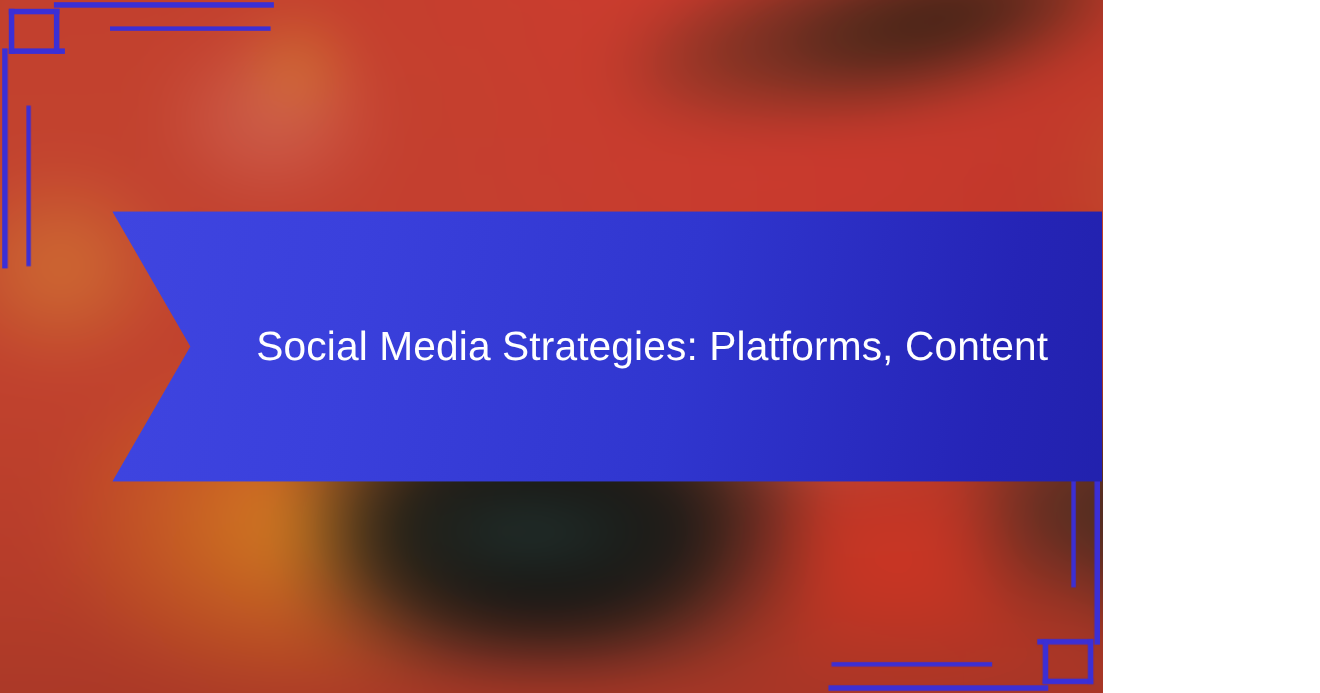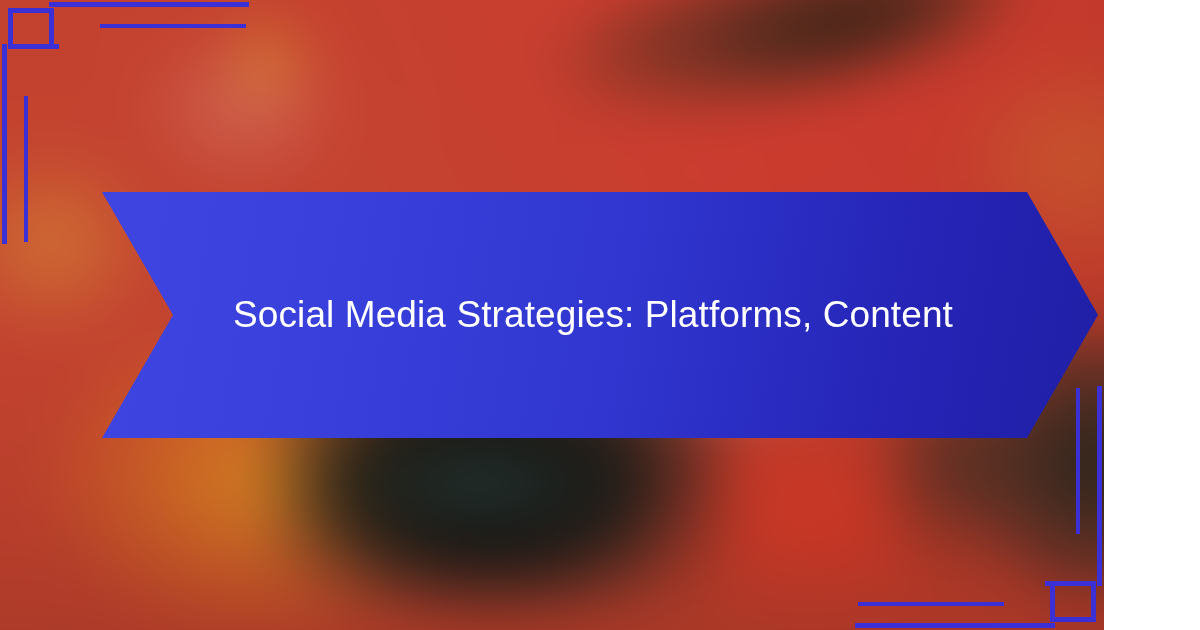--- a/index.html
+++ b/index.html
@@ -7,21 +7,21 @@
     margin: 0;
     padding: 0;
     background: #ffffff;
   }
   body {
     font-family: "Liberation Sans", sans-serif;
   }
 
   .canvas {
     position: relative;
-    width: 1104px;
+    width: 1002px;
     height: 630px;
     overflow: hidden;
     background: #a21caf;
   }
 
   
   .bg-photo {
     position: absolute;
     inset: -80px;
     filter: blur(26px) saturate(1.05);

